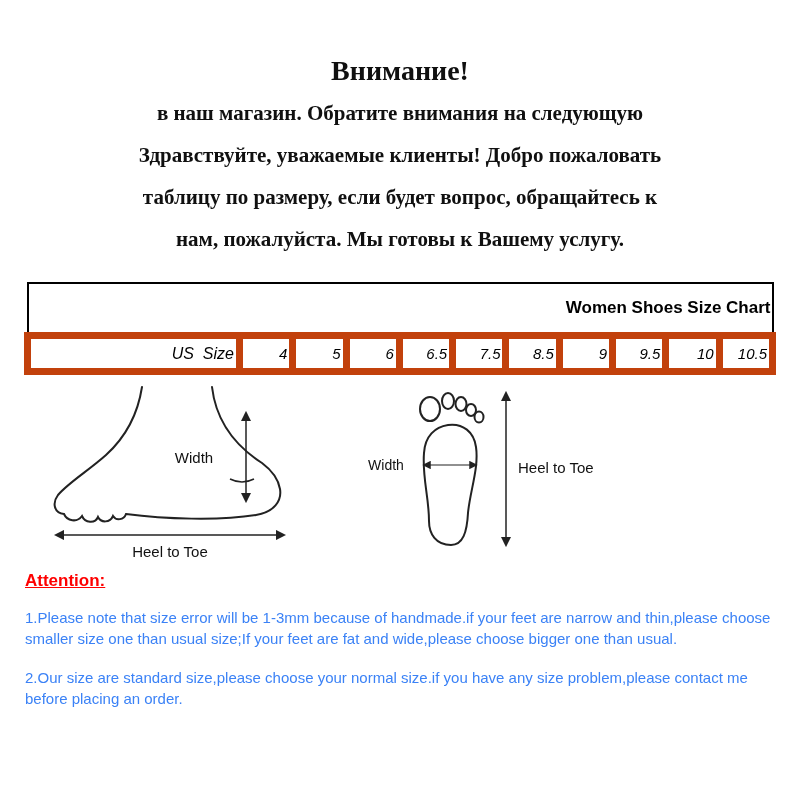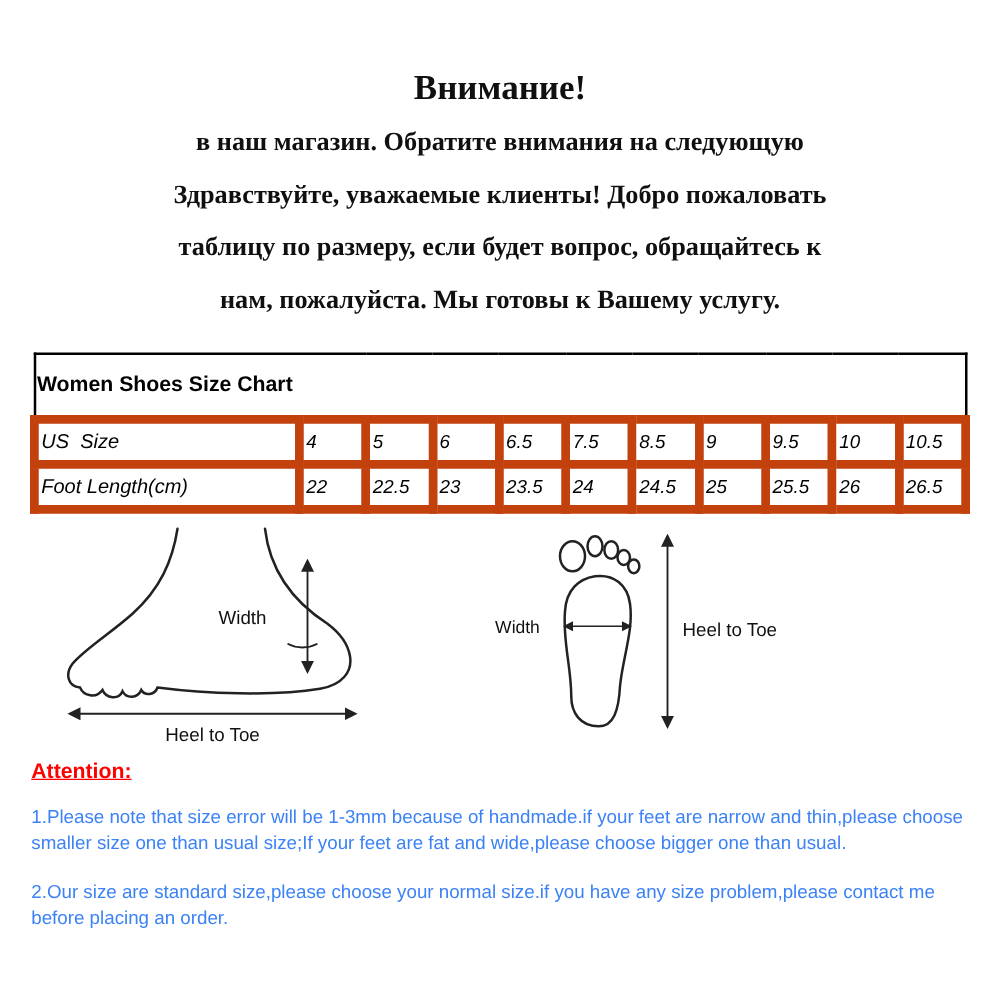--- a/index.html
+++ b/index.html
@@ -21,40 +21,40 @@
   }
   .notice p { font-size: 21px; line-height: 42px; margin: 0; }
   .notice .notice-title { font-size: 28px; }
 
   
   table.size-chart {
     width: 752px;
     margin: 22px auto 0;
     border-collapse: collapse;
     border: 2px solid #000;
-    text-align: left;
+    text-align: right;
     table-layout: fixed;
   }
   table.size-chart th {
     border: 1px solid #000;
     height: 46px;
     font-size: 17px;
     font-weight: 700;
   }
   table.size-chart td {
     border: 7px solid #c2410c;
     height: 29px;
     font-size: 15px;
     padding: 0 2px;
     font-style: italic;
   }
   table.size-chart td.row-label { font-size: 16px; white-space: pre-wrap; }
 
   
-  .diagrams { display: flex; align-items: flex-start; padding: 8px 0 0 34px; height: 186px; gap: 28px; }
+  .diagrams { display: flex; align-items: flex-start; padding: 8px 0 0 34px; height: 186px; }
   .diagrams svg { display: block; }
   .diag-right { margin-left: 22px; margin-top: 2px; }
   svg text { font-family: "Liberation Sans", sans-serif; }
 
   
   .attention { padding: 0 25px; }
   .attention h3 {
     color: #fe0000;
     font-size: 17px;
     font-weight: 700;
@@ -93,33 +93,20 @@
           <td>5</td>
           <td>6</td>
           <td>6.5</td>
           <td>7.5</td>
           <td>8.5</td>
           <td>9</td>
           <td>9.5</td>
           <td>10</td>
           <td>10.5</td>
         </tr>
-        <tr>
-          <td class="row-label">Foot Length(cm)</td>
-          <td>22</td>
-          <td>22.5</td>
-          <td>23</td>
-          <td>23.5</td>
-          <td>24</td>
-          <td>24.5</td>
-          <td>25</td>
-          <td>25.5</td>
-          <td>26</td>
-          <td>26.5</td>
-        </tr>
       </tbody>
   </table>
 
   <div class="diagrams">
 
     <svg class="diag-left" width="300" height="182" viewBox="0 0 300 182">
       <defs>
         <marker id="arrow" viewBox="0 0 10 10" refX="8" refY="5" markerWidth="7" markerHeight="7" orient="auto-start-reverse">
           <path d="M0,0 L10,5 L0,10 z" fill="#222"></path>
         </marker>

